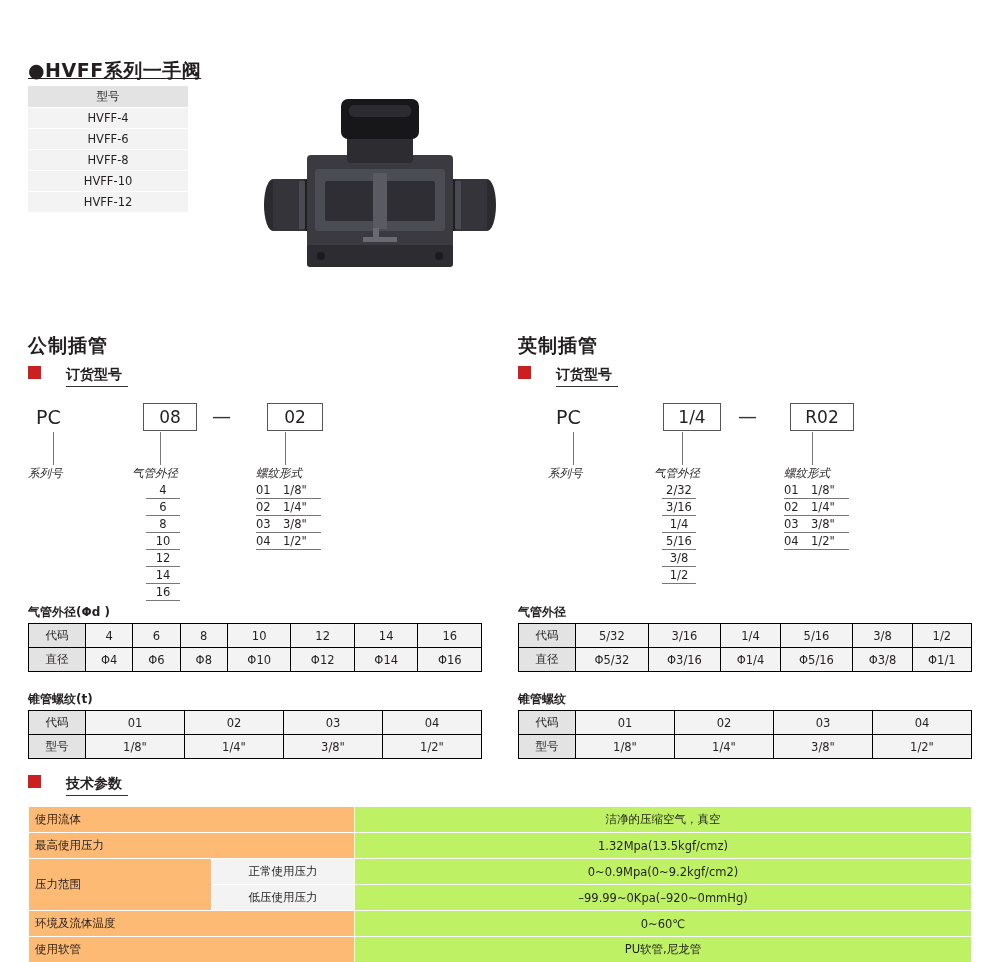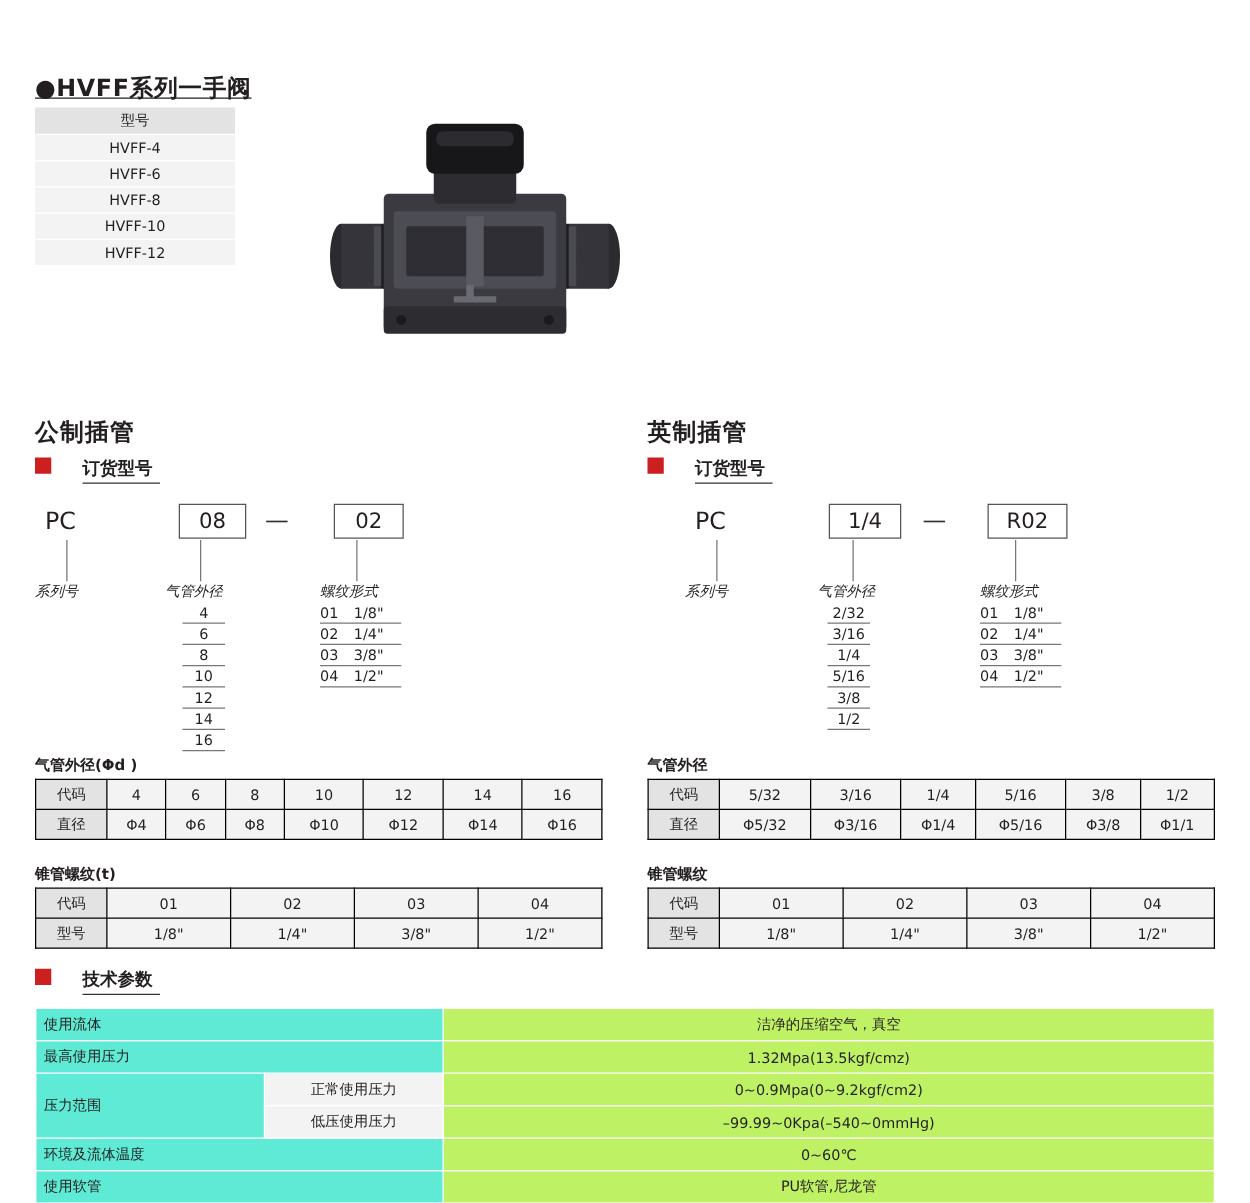--- a/index.html
+++ b/index.html
@@ -169,21 +169,21 @@
     border-collapse: collapse;
     font-size: 11.5px;
     width: 944px;
   }
   table.tech td {
     border: 1px solid #ffffff;
     padding: 5px 6px;
     background: #bef264;
   }
   table.tech td.lbl {
-    background: #5eead4;
+    background: #fdba74;
     width: 170px;
   }
   table.tech td.sub {
     background: #f3f3f3;
     width: 130px;
     text-align: center;
   }
   table.tech td.val {
     text-align: center;
   }
@@ -444,21 +444,21 @@
     <td class="lbl" colspan="2">最高使用压力</td>
     <td class="val">1.32Mpa(13.5kgf/cmz)</td>
   </tr>
   <tr>
     <td class="lbl" rowspan="2">压力范围</td>
     <td class="sub">正常使用压力</td>
     <td class="val">0~0.9Mpa(0~9.2kgf/cm2)</td>
   </tr>
   <tr>
     <td class="sub">低压使用压力</td>
-    <td class="val">–99.99~0Kpa(–540~0mmHg)</td>
+    <td class="val">–99.99~0Kpa(–920~0mmHg)</td>
   </tr>
   <tr>
     <td class="lbl" colspan="2">环境及流体温度</td>
     <td class="val">0~60℃</td>
   </tr>
   <tr>
     <td class="lbl" colspan="2">使用软管</td>
     <td class="val">PU软管,尼龙管</td>
   </tr>
 </tbody>

